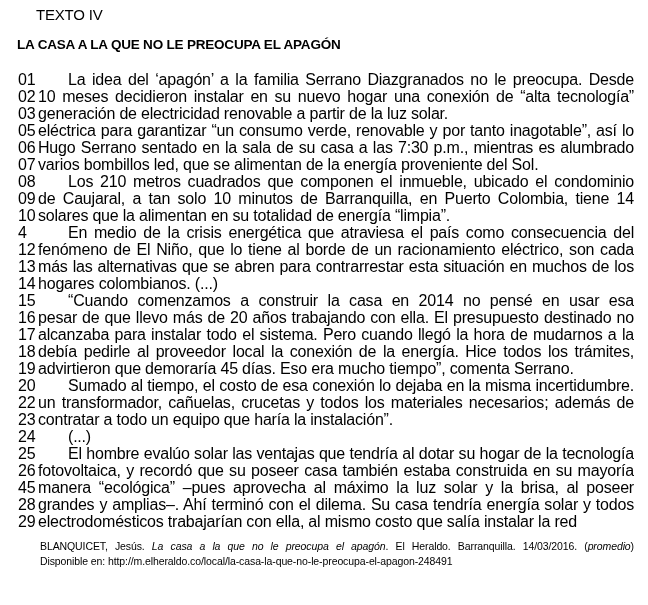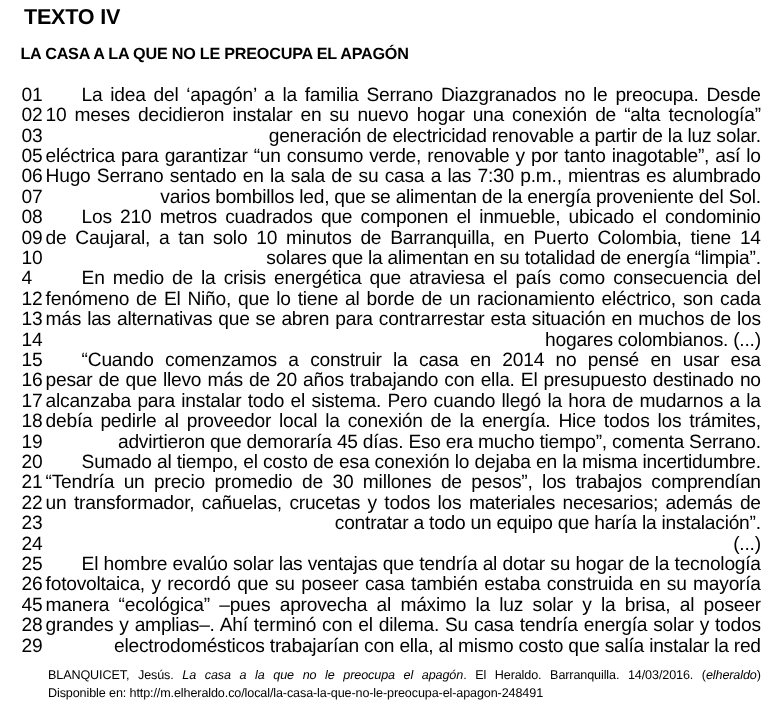--- a/index.html
+++ b/index.html
@@ -13,23 +13,23 @@
     background: #ffffff;
     color: #000000;
     font-family: "Liberation Sans", sans-serif;
   }
   .doc {
     width: 648px;
     height: 605px;
   }
   .doc-label {
     margin: 0;
-    padding: 7px 0 0 20px;
-    font-size: 18px;
-    font-weight: bold;
+    padding: 7px 0 0 36px;
+    font-size: 15px;
+    font-weight: normal;
     line-height: 15px;
     letter-spacing: -0.2px;
   }
   .doc-title {
     margin: 0;
     padding: 15px 0 0 17px;
     font-size: 13.5px;
     font-weight: bold;
     line-height: 16px;
     letter-spacing: -0.2px;
@@ -45,21 +45,20 @@
     line-height: 17px;
     overflow: hidden;
   }
   .num {
     flex: 0 0 20px;
     width: 20px;
   }
   .txt {
     flex: 1;
     min-width: 0;
-    text-align: right;
   }
   .txt.j {
     text-align: justify;
     text-align-last: justify;
   }
   .txt.i {
     text-indent: 30px;
   }
   .citation {
     margin: 9px 14px 0 40px;
@@ -155,24 +154,20 @@
     </div>
       <div class="row">
       <span class="num">19</span>
       <span class="txt">advirtieron que demoraría 45 días. Eso era mucho tiempo”, comenta Serrano.</span>
     </div>
       <div class="row">
       <span class="num">20</span>
       <span class="txt i j">Sumado al tiempo, el costo de esa conexión lo dejaba en la misma incertidumbre.</span>
     </div>
       <div class="row">
-      <span class="num">21</span>
-      <span class="txt j">“Tendría un precio promedio de 30 millones de pesos”, los trabajos comprendían colocar</span>
-    </div>
-      <div class="row">
       <span class="num">22</span>
       <span class="txt j">un transformador, cañuelas, crucetas y todos los materiales necesarios; además de</span>
     </div>
       <div class="row">
       <span class="num">23</span>
       <span class="txt">contratar a todo un equipo que haría la instalación”.</span>
     </div>
       <div class="row">
       <span class="num">24</span>
       <span class="txt i">(...)</span>
@@ -193,17 +188,17 @@
       <span class="num">28</span>
       <span class="txt j">grandes y amplias–. Ahí terminó con el dilema. Su casa tendría energía solar y todos los</span>
     </div>
       <div class="row">
       <span class="num">29</span>
       <span class="txt">electrodomésticos trabajarían con ella, al mismo costo que salía instalar la red comercial.</span>
     </div>
     </div>
 
   <div class="citation">
-    <div class="cit-ref"><span>BLANQUICET, Jesús. </span><em>La casa a la que no le preocupa el apagón</em><span>. El Heraldo. Barranquilla. 14/03/2016. (</span><em>elheraldo</em><span>)</span></div>
+    <div class="cit-ref"><span>BLANQUICET, Jesús. </span><em>La casa a la que no le preocupa el apagón</em><span>. El Heraldo. Barranquilla. 14/03/2016. (</span><em>promedio</em><span>)</span></div>
     <div class="cit-avail">Disponible en: http://m.elheraldo.co/local/la-casa-la-que-no-le-preocupa-el-apagon-248491</div>
   </div>
 
 </div>
 
 </body></html>

